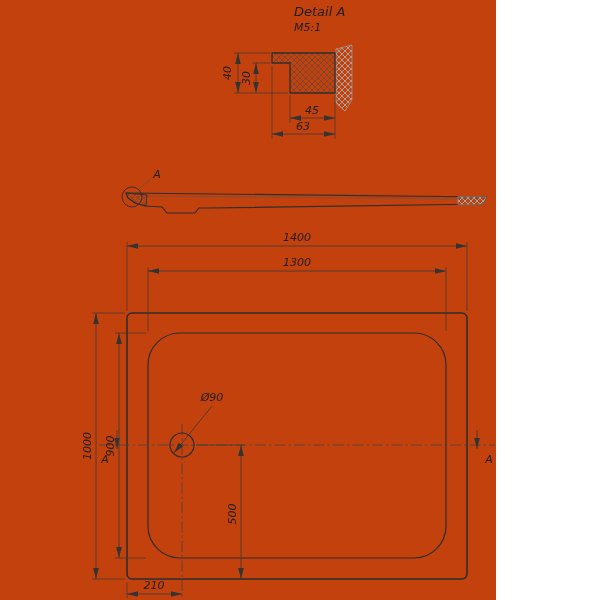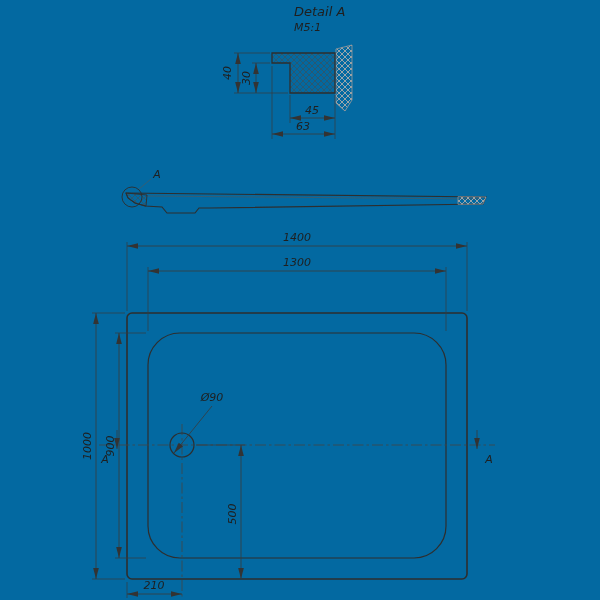--- a/index.html
+++ b/index.html
@@ -1,16 +1,16 @@
 <!DOCTYPE html>
 <html><head>
 <meta charset="utf-8">
 <style>
   html,body{margin:0;padding:0;background:#ffffff;}
-  .wrap{width:600px;height:600px;background:#0369a1;position:relative;font-family:"DejaVu Sans",sans-serif;}
+  .wrap{width:496px;height:600px;background:#c2410c;position:relative;font-family:"DejaVu Sans",sans-serif;}
   svg{display:block;}
   .t{font-family:"DejaVu Sans",sans-serif;font-style:italic;font-size:11px;fill:#1f1f1f;}
   .title{font-size:13px;}
   .obj{stroke:#2e2e2e;fill:none;}
   .thin{stroke:#555;stroke-width:0.6;fill:none;}
   .dim{stroke:#3a3a3a;stroke-width:0.8;fill:none;}
   .ext{stroke:#3a3a3a;stroke-width:0.7;fill:none;}
   .cl{stroke:#444;stroke-width:0.8;stroke-dasharray:11 3 2.5 3;fill:none;}
 </style>
 </head>

